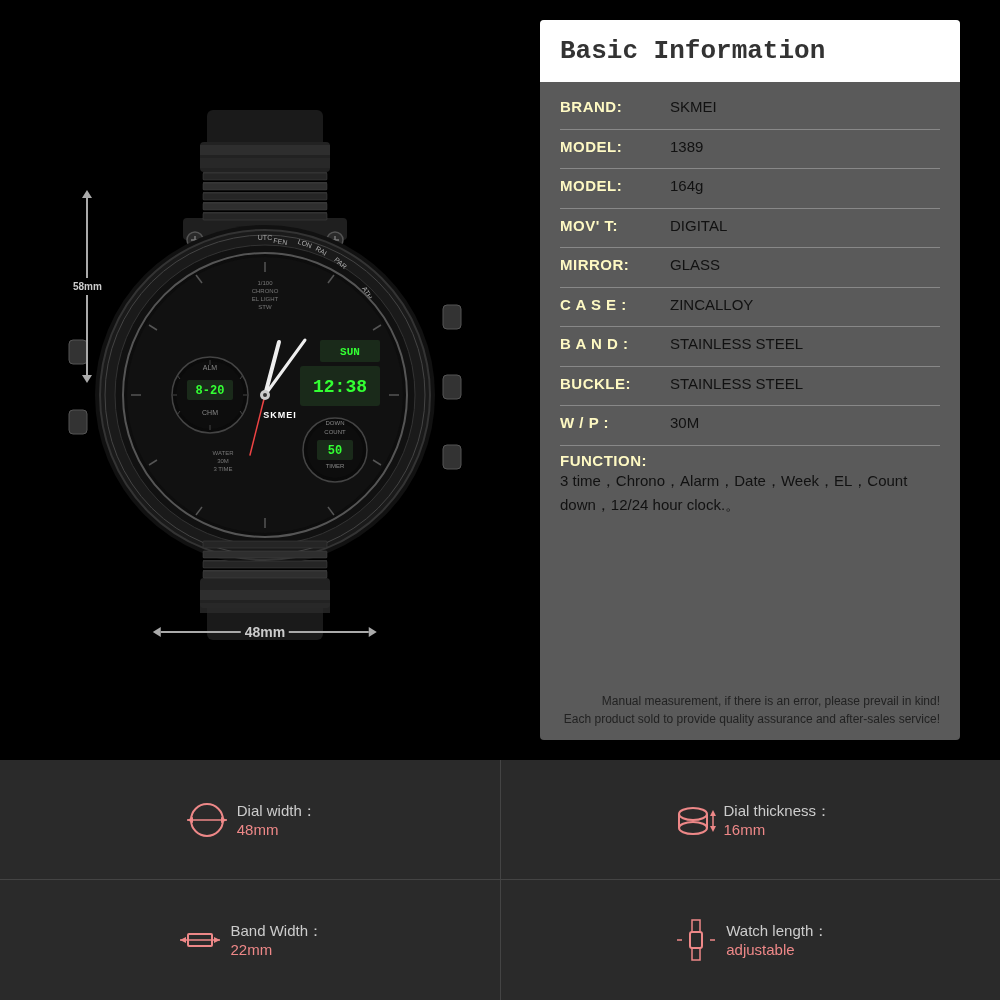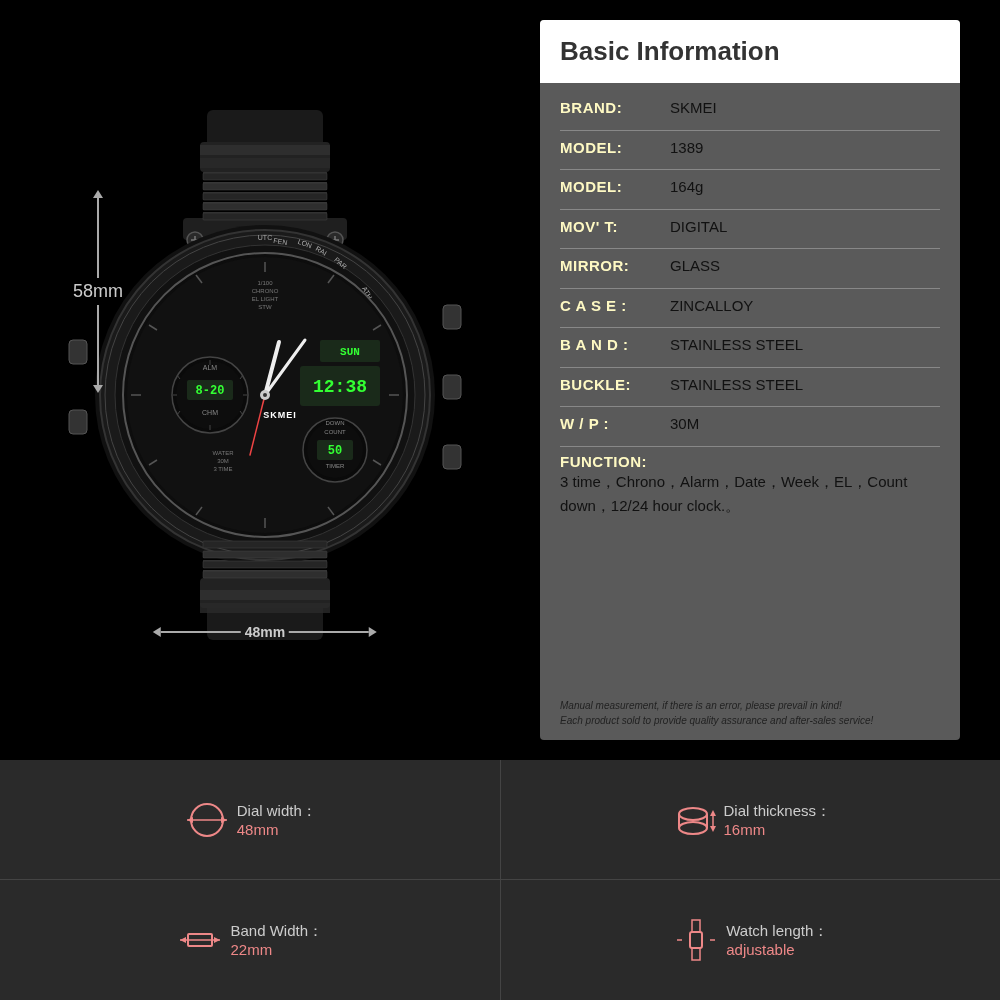--- a/index.html
+++ b/index.html
@@ -54,20 +54,21 @@
     .info-header {
       background: #fff;
       padding: 16px 20px;
       margin-bottom: 0;
     }
 
     .info-header-title {
       font-size: 26px;
       font-weight: bold;
       color: #333;
+      font-family: Liberation Mono, monospace;
     }
 
     .info-body {
       padding: 14px 20px;
       flex: 1;
     }
 
     .info-row {
       display: flex;
       flex-direction: row;
@@ -104,23 +105,23 @@
 
     .info-divider {
       height: 1px;
       background: #888;
       margin: 6px 0;
     }
 
     .info-footer {
       padding: 8px 20px 12px;
       color: #222;
-      font-size: 10px;
-      font-style: italic;
+      font-size: 12px;
       line-height: 1.5;
+      text-align: right;
     }
 
     
     .bottom-section {
       width: 100%;
       height: 240px;
       background: #2a2a2a;
       display: flex;
       flex-direction: column;
     }
@@ -357,21 +358,21 @@
             <rect x="148" y="441" width="124" height="7" fill="#2e2e2e" rx="1"></rect>
             <rect x="148" y="451" width="124" height="7" fill="#252525" rx="1"></rect>
             <rect x="148" y="461" width="124" height="7" fill="#2e2e2e" rx="1"></rect>
           </g>
         </svg>
 
         <div style="position:absolute; left:18px; top:100px; display:flex; flex-direction:column; align-items:center; gap:0;">
 
           <div style="width:0;height:0;border-left:5px solid transparent;border-right:5px solid transparent;border-bottom:8px solid #aaa;"></div>
           <div style="width:2px;height:80px;background:#aaa;"></div>
-          <span class="arrow-label" style="color:#ccc;font-size:18px;font-weight:normal;margin:3px 0;text-align:right;">58mm</span>
+          <span class="arrow-label" style="color:#ccc;font-size:10px;font-weight:bold;margin:3px 0;text-align:right;">58mm</span>
           <div style="width:2px;height:80px;background:#aaa;"></div>
           <div style="width:0;height:0;border-left:5px solid transparent;border-right:5px solid transparent;border-top:8px solid #aaa;"></div>
         </div>
 
         <div style="position:absolute; bottom:30px; left:50%; transform:translateX(-50%); display:flex; flex-direction:row; align-items:center; gap:0;">
           <div style="width:0;height:0;border-top:5px solid transparent;border-bottom:5px solid transparent;border-right:8px solid #aaa;"></div>
           <div style="height:2px;width:80px;background:#aaa;"></div>
           <span class="arrow-label" style="color:#ccc;font-size:14px;font-weight:bold;margin:0 4px;">48mm</span>
           <div style="height:2px;width:80px;background:#aaa;"></div>
           <div style="width:0;height:0;border-top:5px solid transparent;border-bottom:5px solid transparent;border-left:8px solid #aaa;"></div>

